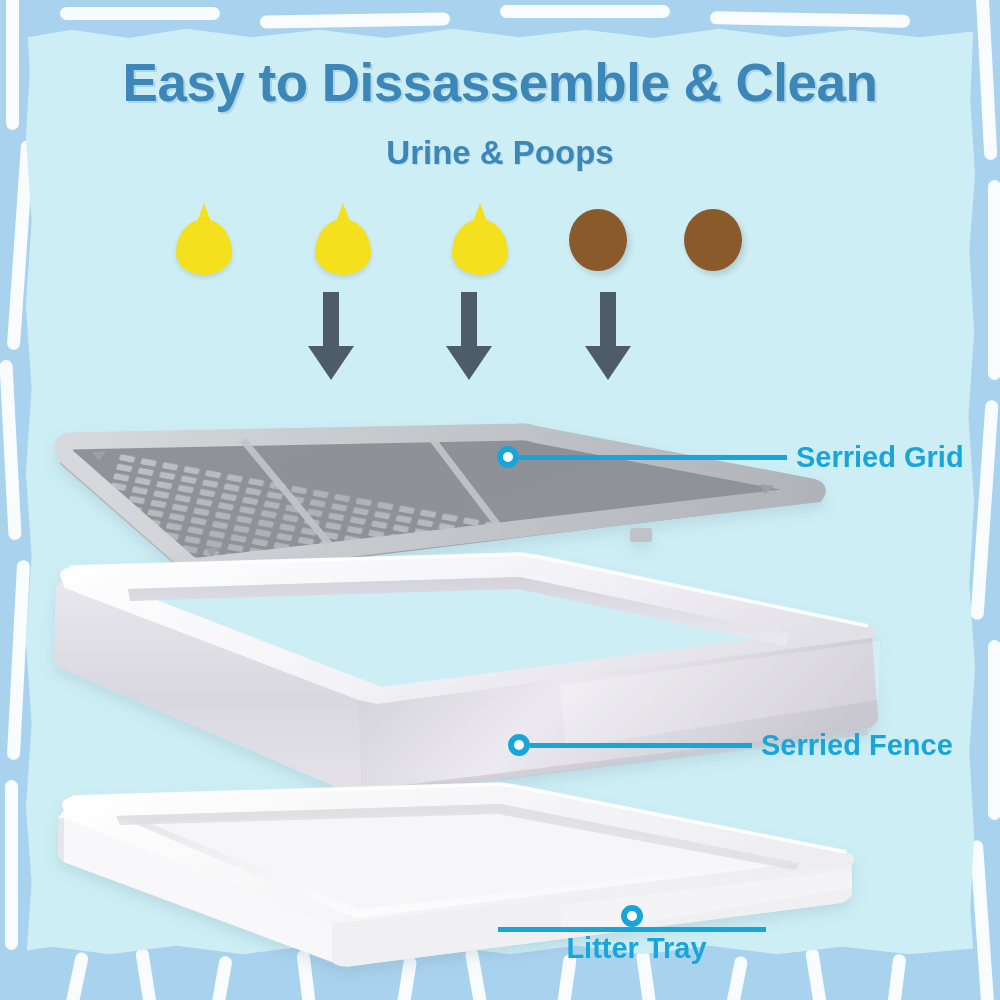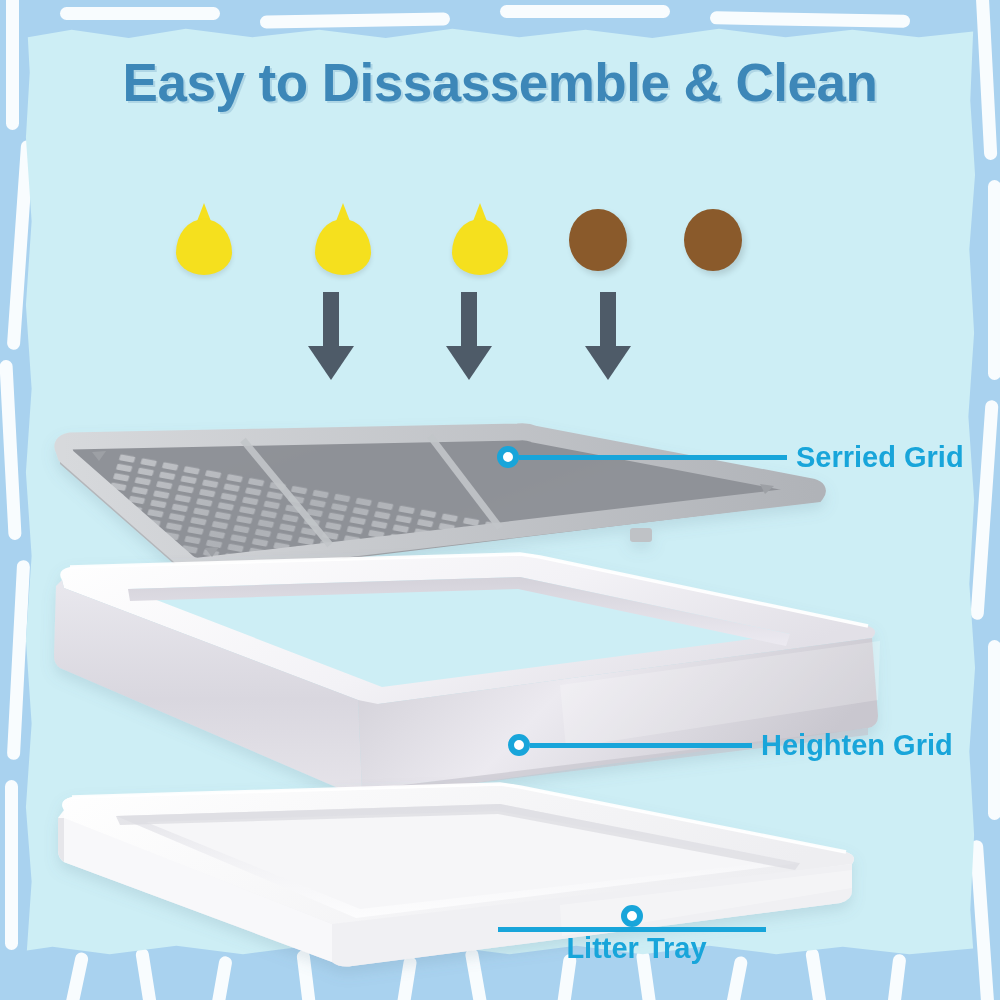--- a/index.html
+++ b/index.html
@@ -123,20 +123,21 @@
                  L0.51,0.998 L0.44,0.989 L0.37,0.998 L0.30,0.989 L0.23,0.998 L0.16,0.989
                  L0.09,0.998 L0.03,0.99 L0.003,0.994
                  L0.008,0.92 L0.002,0.84 L0.008,0.75 L0.002,0.66 L0.008,0.57 L0.002,0.48
                  L0.008,0.39 L0.002,0.30 L0.008,0.21 L0.002,0.12 L0.006,0.05 Z"></path>
       </clipPath>
     </defs>
   </svg>
   <div id="panel" style="clip-path:url(#tornclip);-webkit-clip-path:url(#tornclip);"></div>
 
   <div id="title">Easy to Dissassemble &amp; Clean</div>
+  <div id="subtitle">Urine &amp; Poops</div>
 
   <div>
     <div class="drop" style="left:176px;top:203px;">
         <b></b>
         <i></i>
       </div>
     <div class="drop" style="left:315px;top:203px;">
         <b></b>
         <i></i>
       </div>
@@ -296,21 +297,21 @@
 
   <div class="callout" style="left:497px;top:440px;">
     <span class="dot"></span>
     <span class="line" style="width:268px;"></span>
     <span class="txt">Serried Grid</span>
   </div>
 
   <div class="callout" style="left:508px;top:728px;">
     <span class="dot"></span>
     <span class="line" style="width:222px;"></span>
-    <span class="txt">Heighten Grid</span>
+    <span class="txt">Serried Fence</span>
   </div>
 
   <div class="callout" style="left:498px;top:905px;flex-direction:column;">
     <span class="dot"></span>
     <span class="line" style="width:268px;"></span>
     <span class="txt">Litter Tray</span>
   </div>
 
 </div>
 

